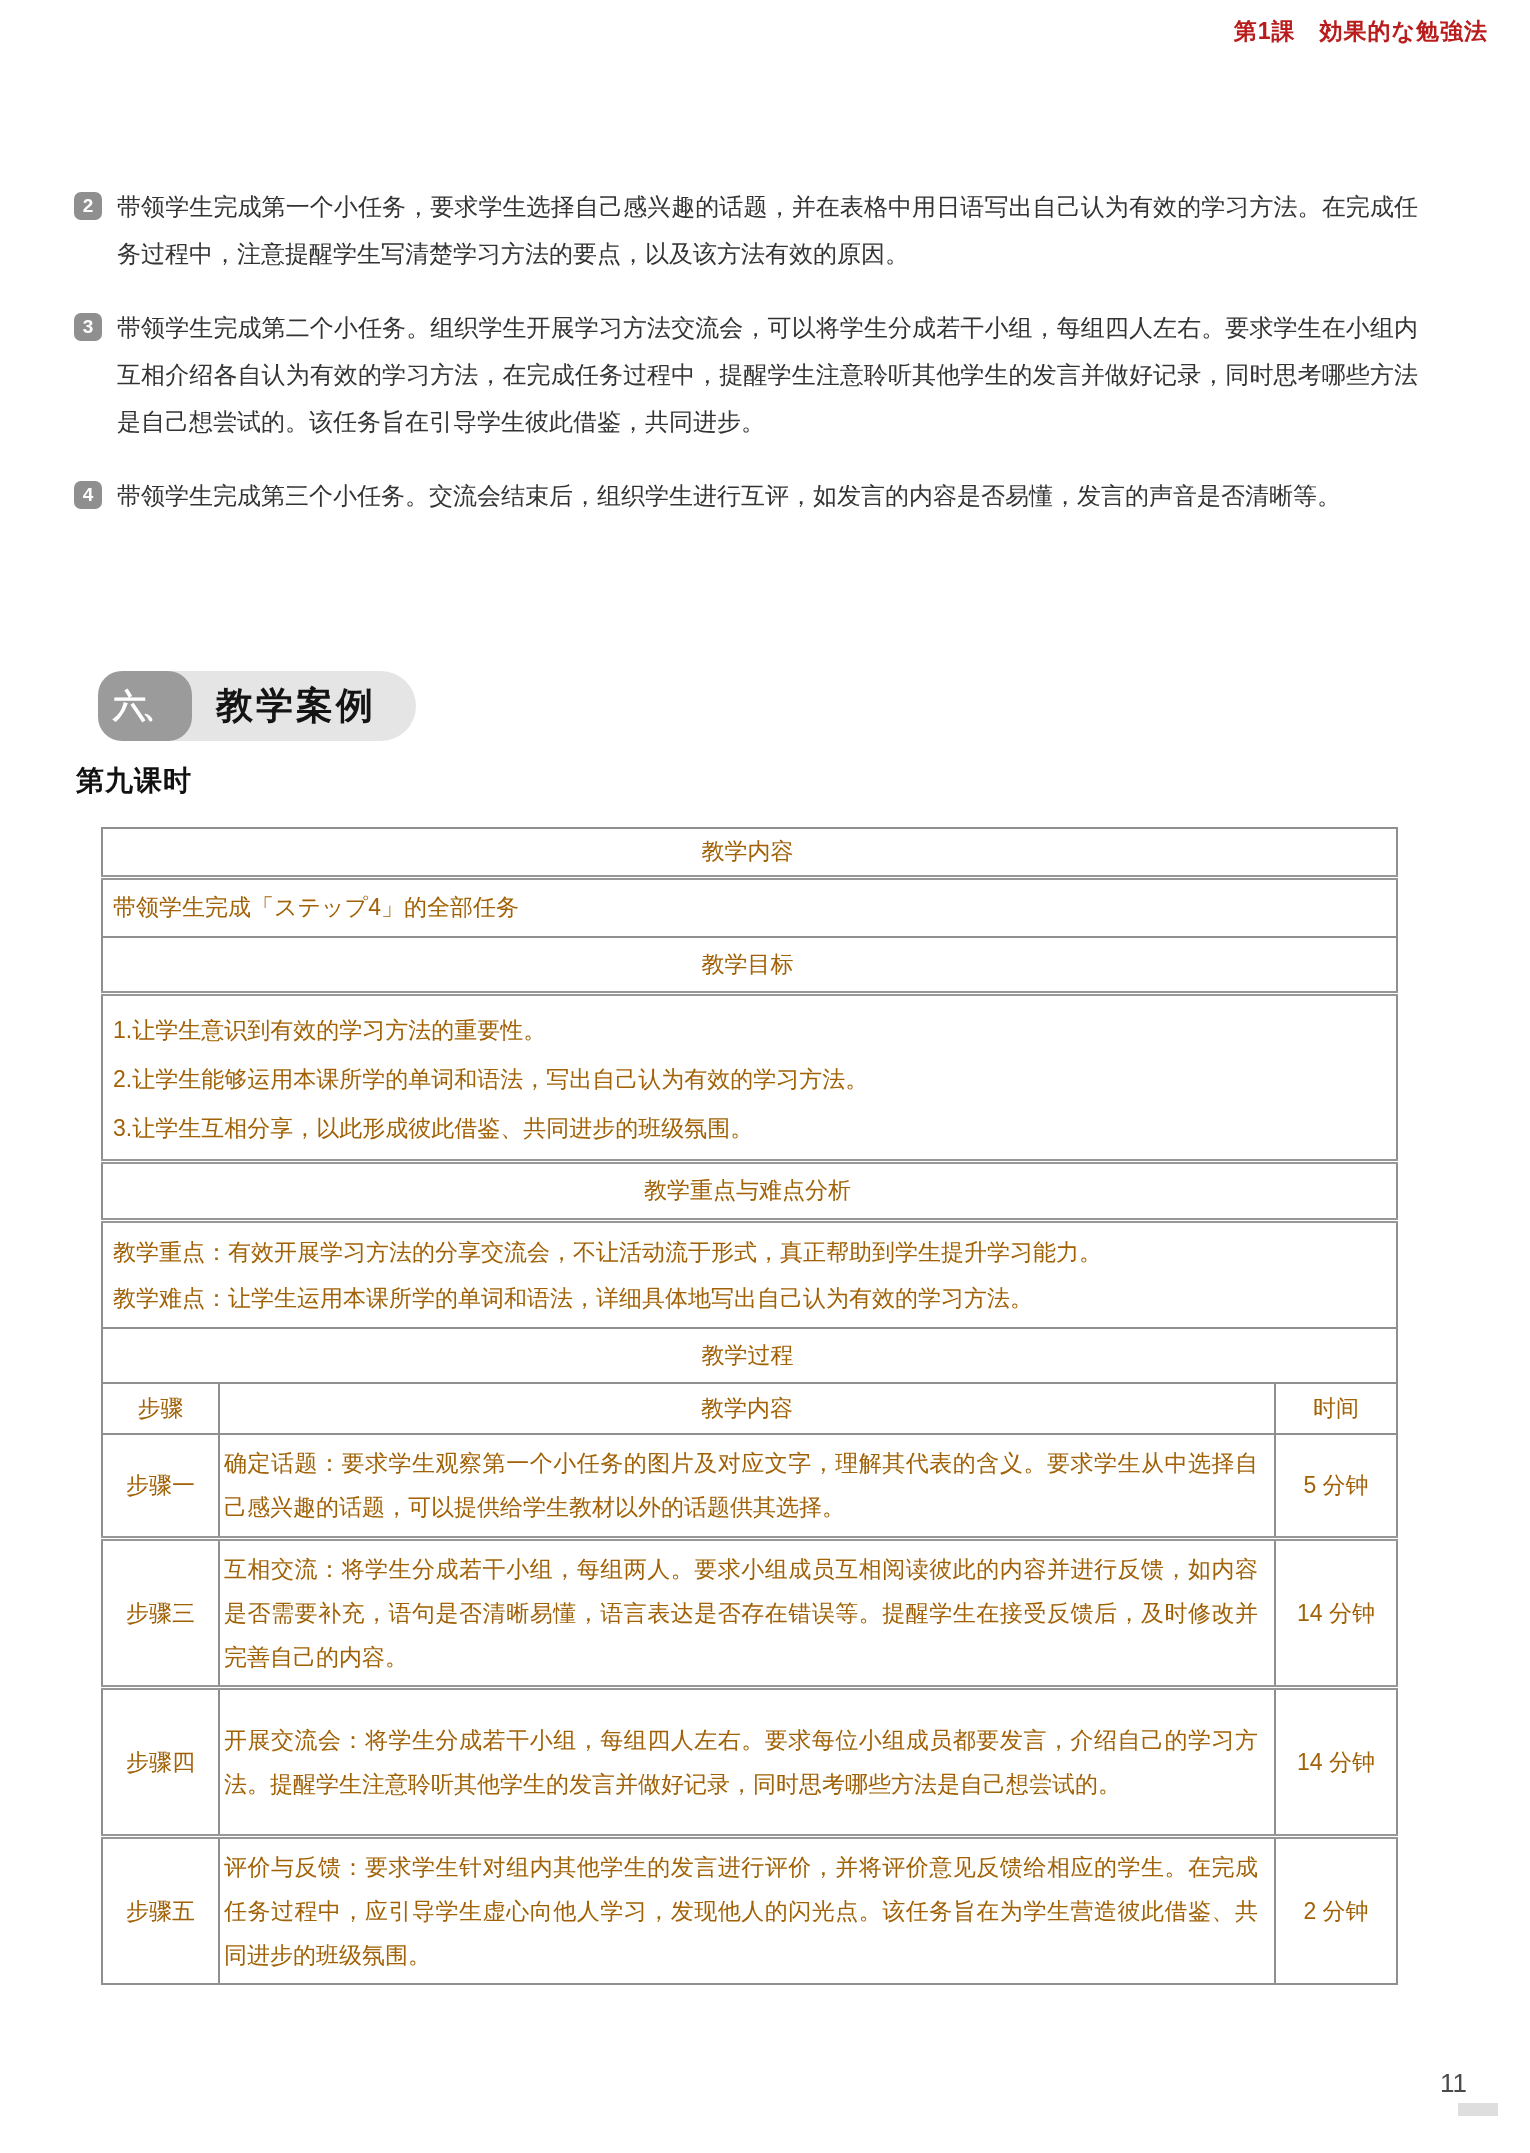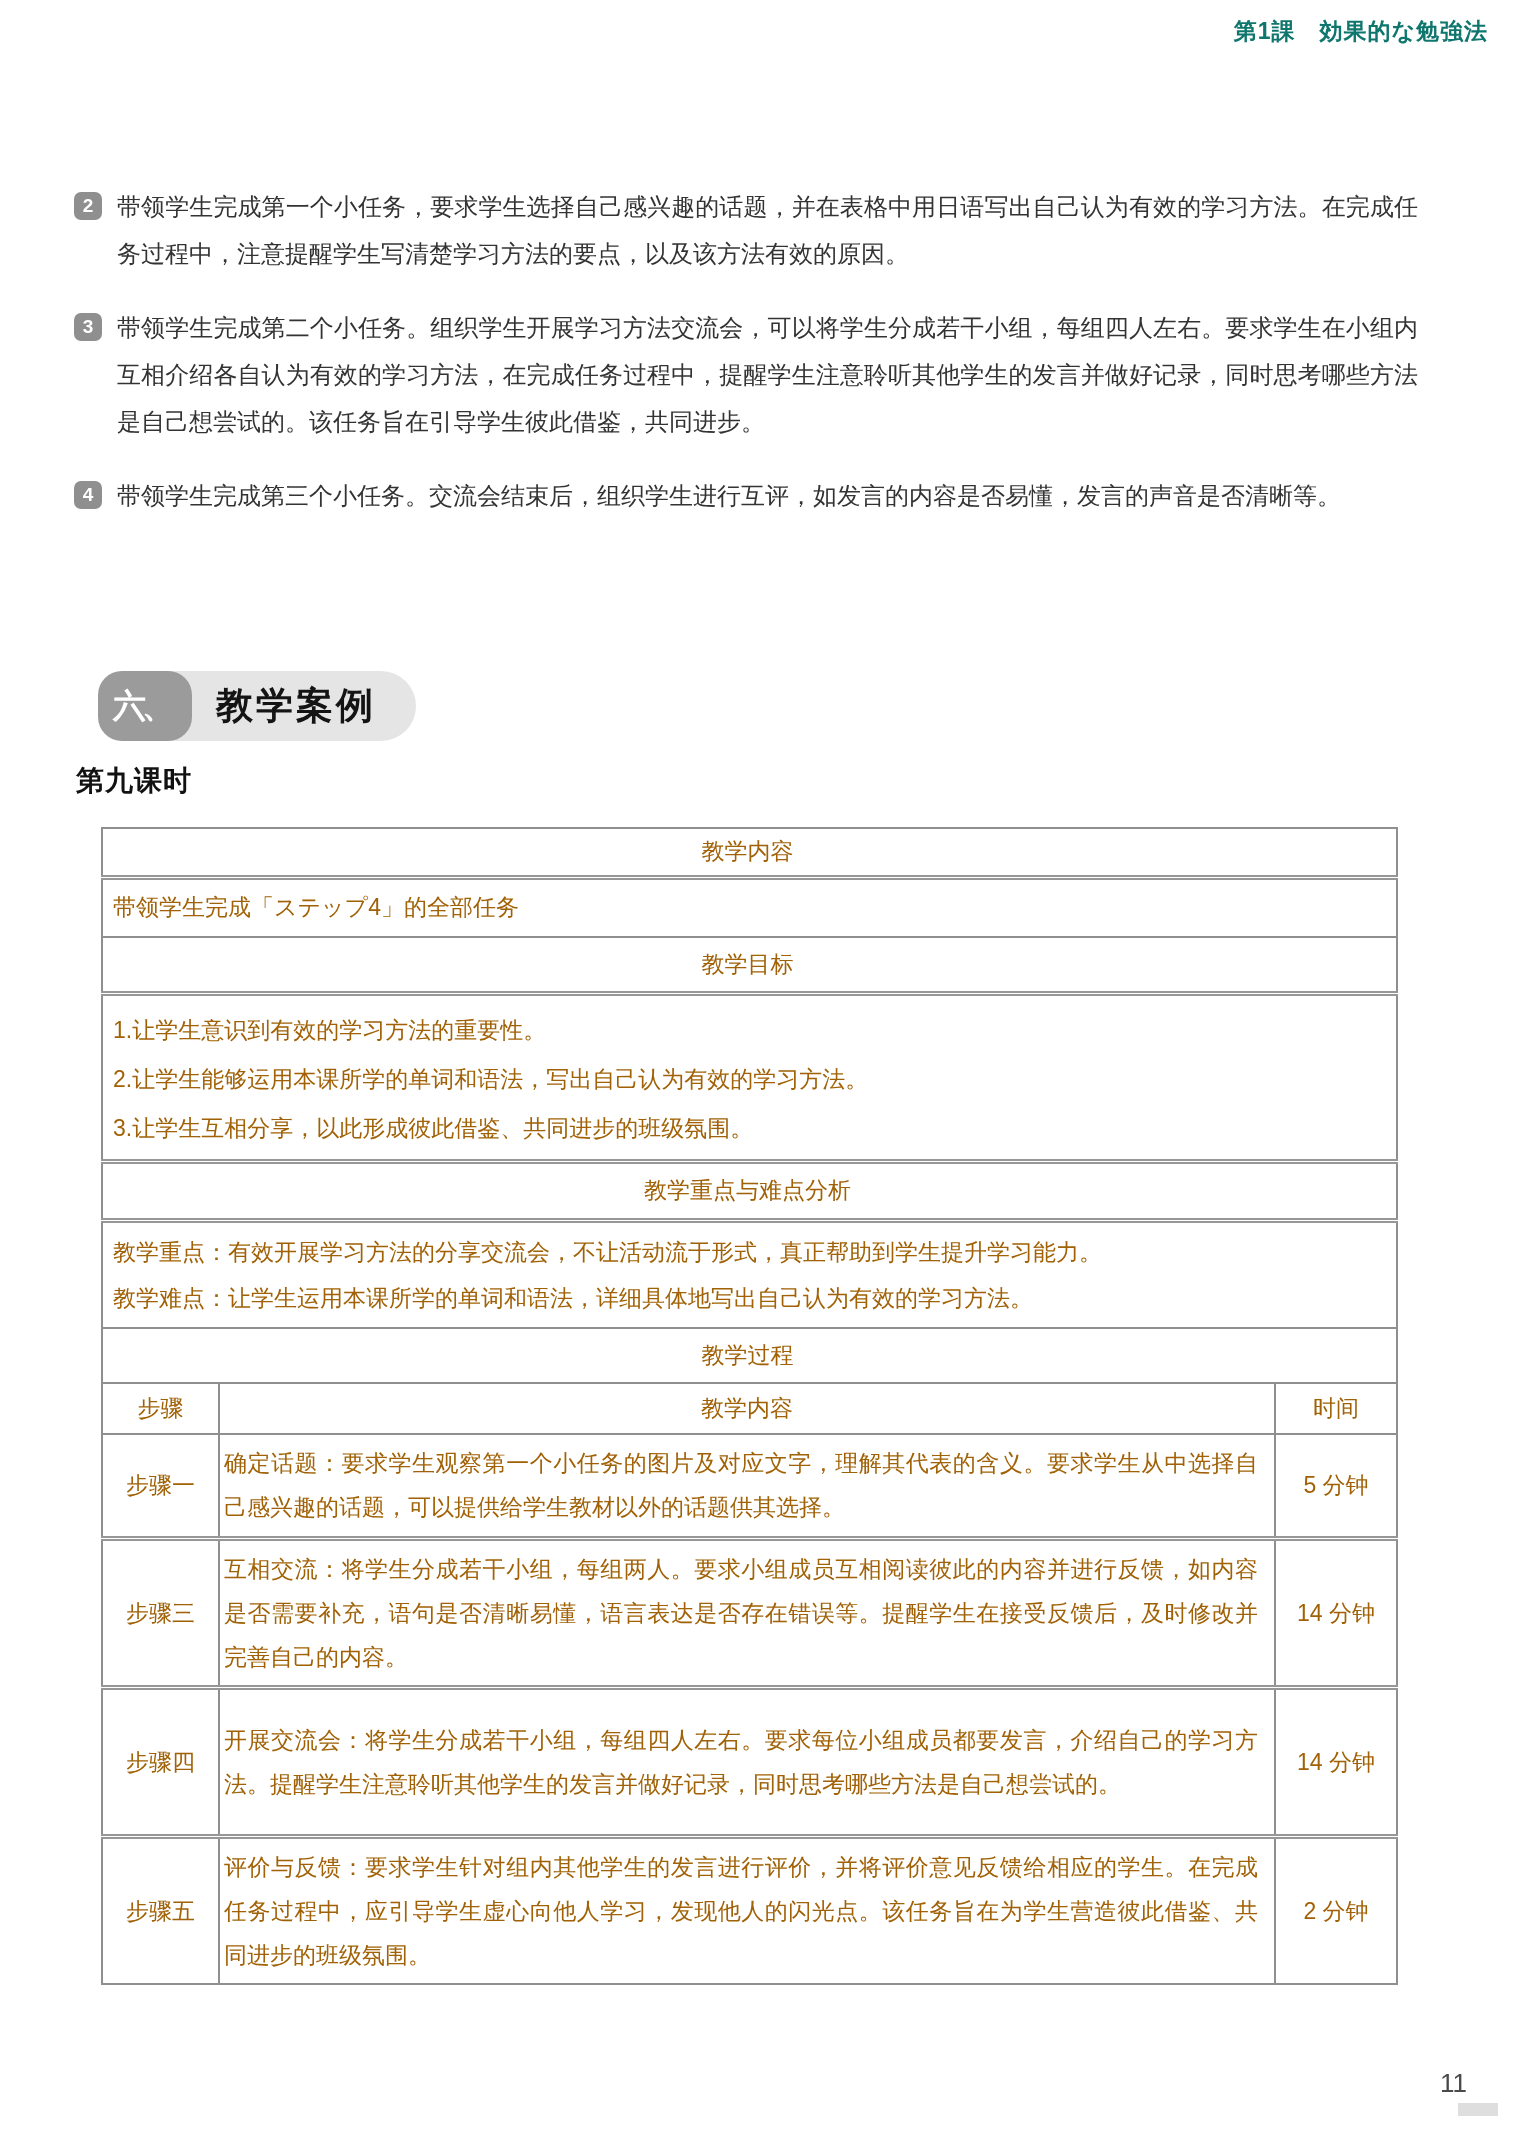--- a/index.html
+++ b/index.html
@@ -13,21 +13,21 @@
     overflow: hidden;
   }
 
   
   .running-head {
     position: absolute;
     top: 16px;
     right: 42px;
     font-size: 23px;
     font-weight: bold;
-    color: #0f766e;
+    color: #b91c1c;
     letter-spacing: 1px;
   }
 
   
   .intro-list {
     position: absolute;
     top: 183px;
     left: 74px;
     width: 1344px;
   }

